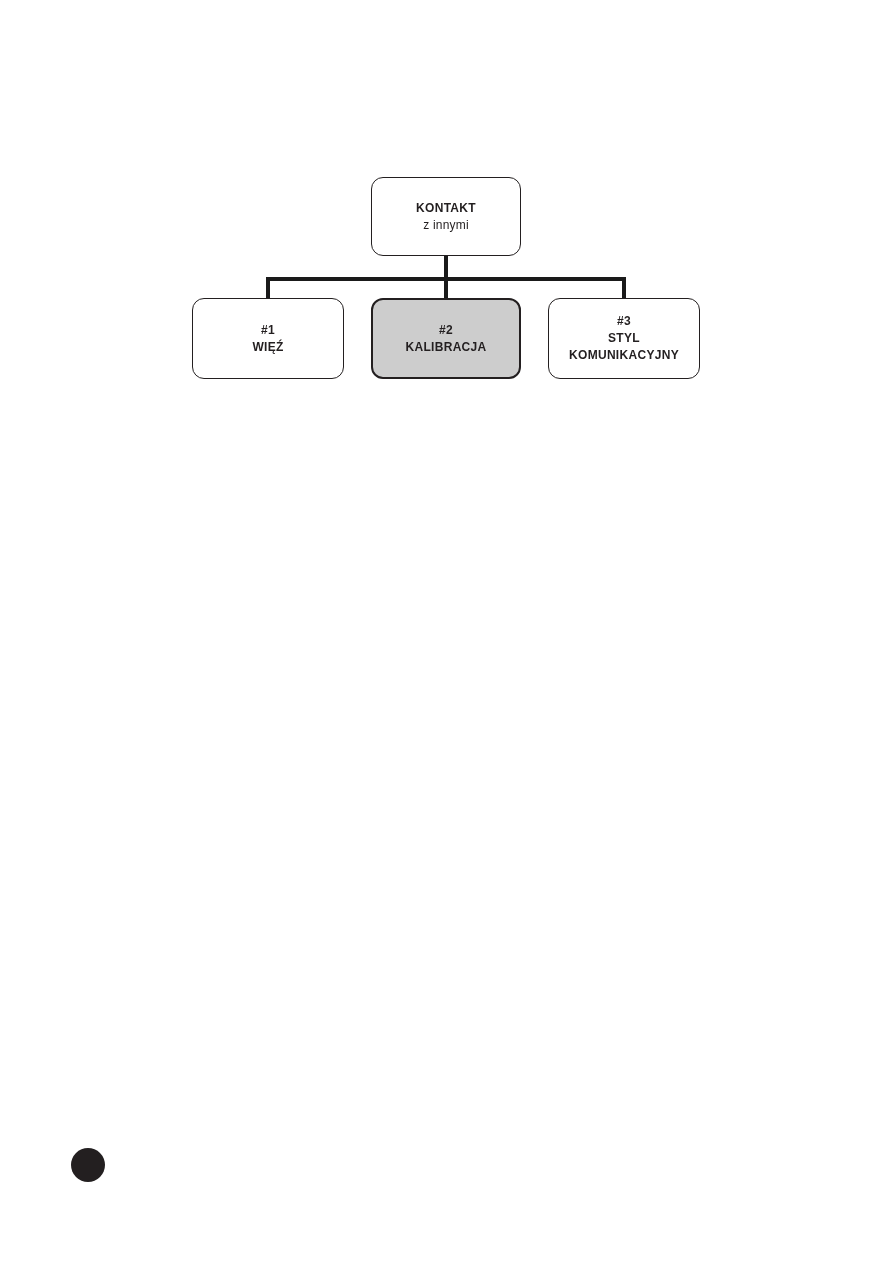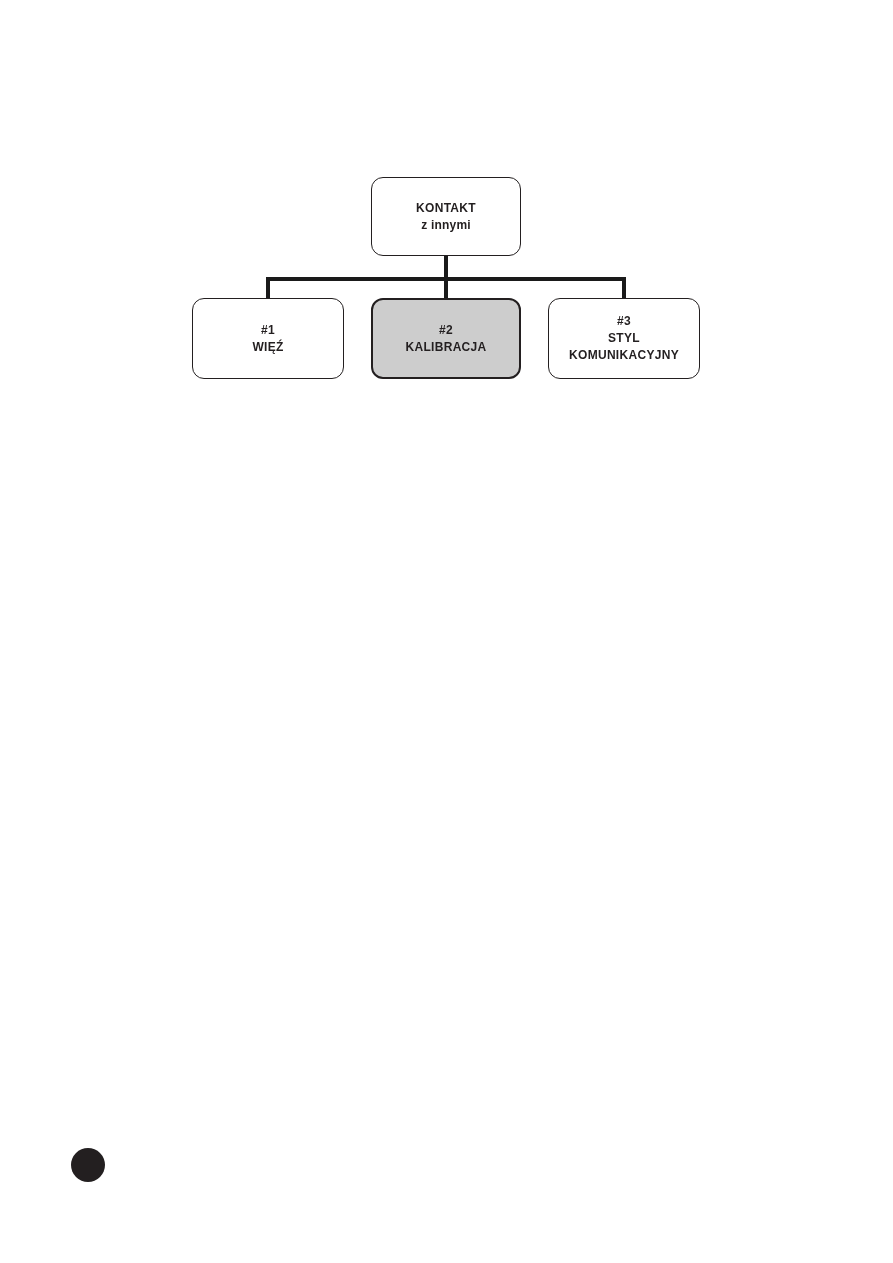--- a/index.html
+++ b/index.html
@@ -23,21 +23,21 @@
     color: var(--text-color, #231f20);
     display: flex;
     flex-direction: column;
     align-items: center;
     justify-content: center;
     text-align: center;
     font-size: 12px;
     line-height: 17px;
   }
   .box .bold { font-weight: bold; letter-spacing: 0.3px; }
-  .box .regular { font-weight: bold; letter-spacing: 0.2px; }
+  .box .regular { font-weight: normal; letter-spacing: 0.2px; }
 
   .root-box { left: 371px; top: 177px; width: 150px; height: 79px; }
   .child-1  { left: 192px; top: 298px; width: 152px; height: 81px; }
   .child-2  { left: 371px; top: 298px; width: 150px; height: 81px;
               background: var(--fill-highlight, #cdcdcd); border-width: 2px; }
   .child-3  { left: 548px; top: 298px; width: 152px; height: 81px; }
 
   
   .conn { position: absolute; background: var(--connector-color, #1a1a1a); }
   .conn-h     { left: 266px; top: 277px; width: 360px; height: 4px; }

